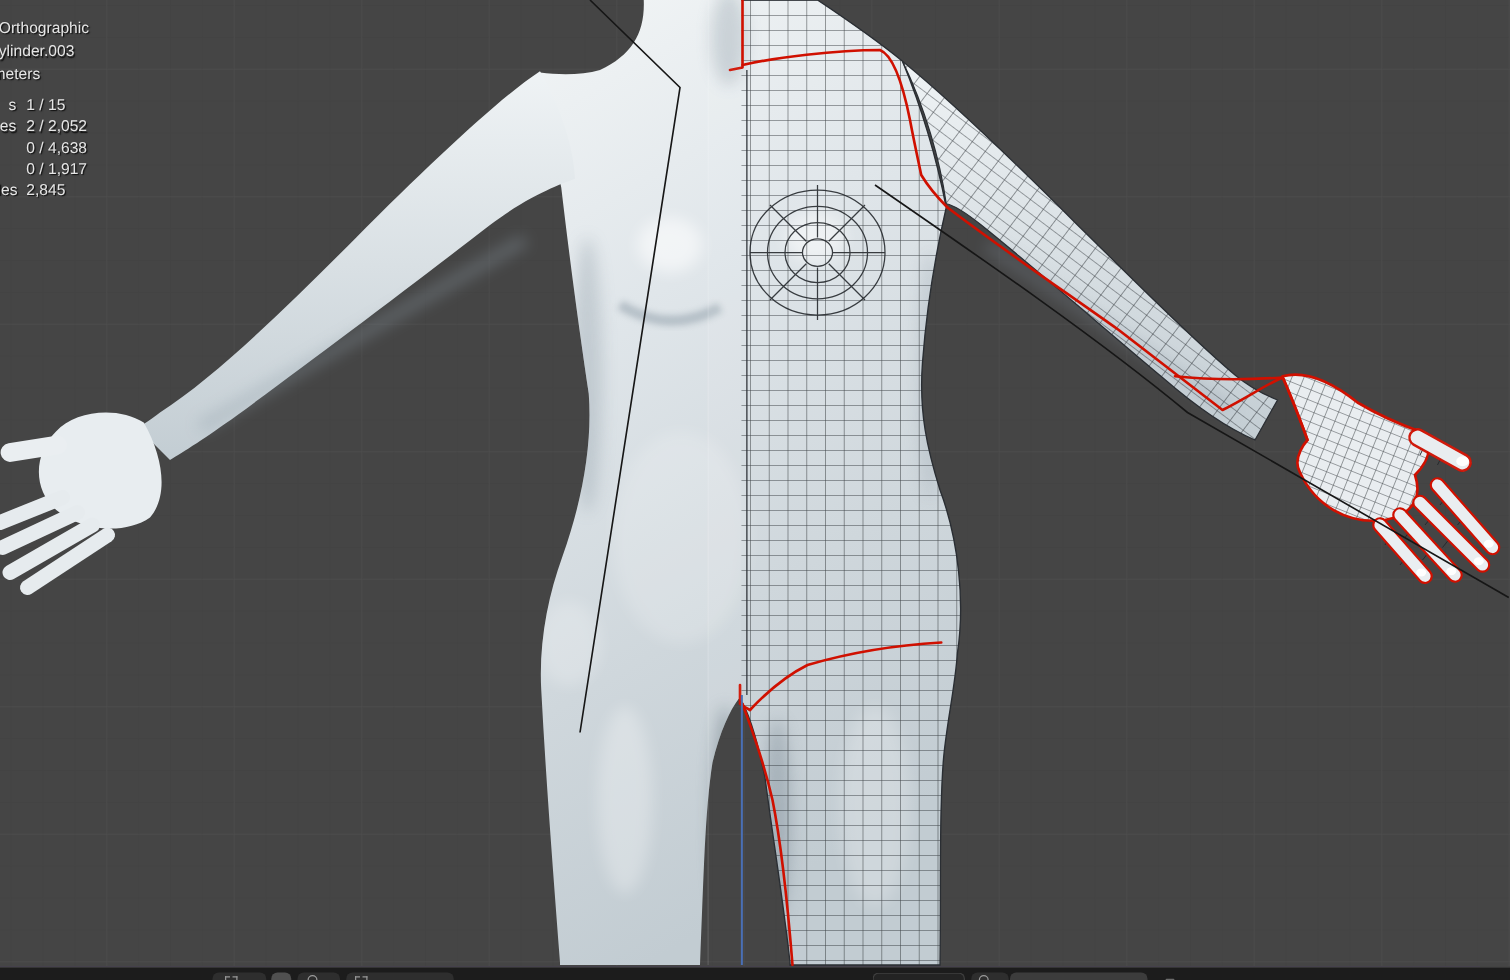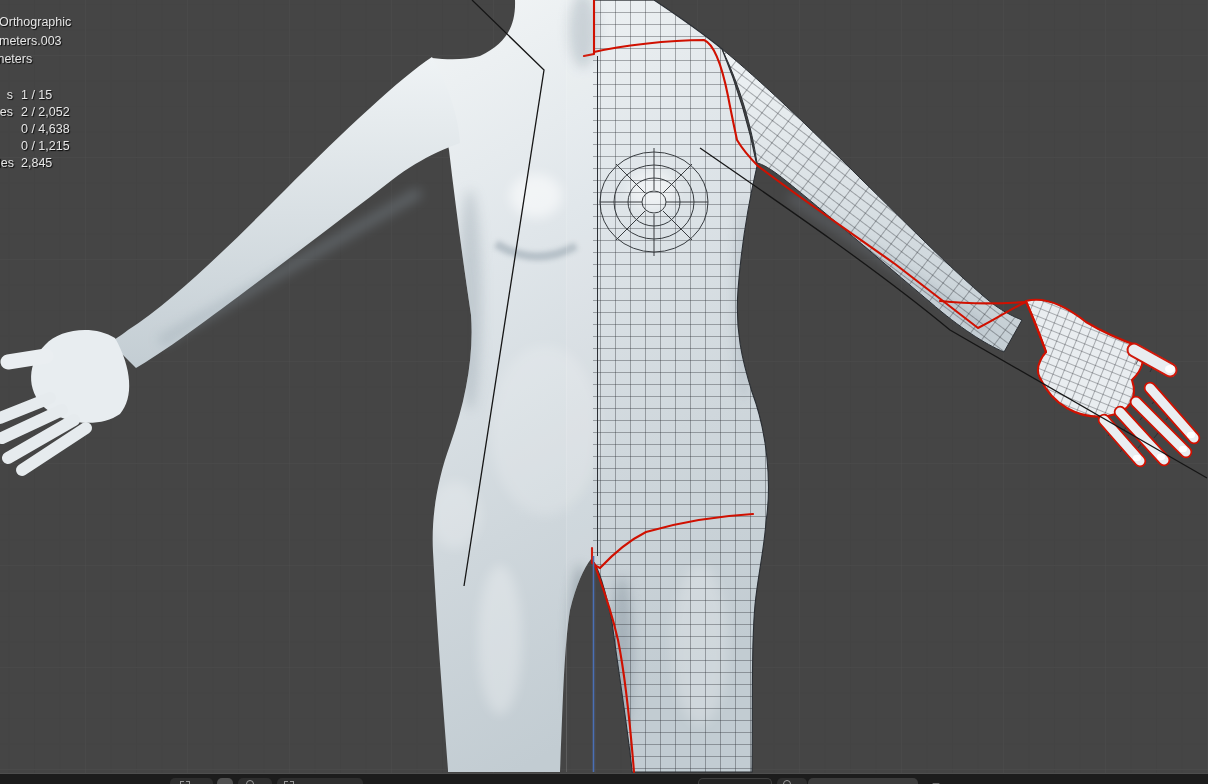--- a/index.html
+++ b/index.html
@@ -4,21 +4,21 @@
 <style>
   html,body{margin:0;padding:0;background:#454545;width:1208px;height:784px;overflow:hidden;
     font-family:"Liberation Sans",sans-serif;-webkit-font-smoothing:antialiased;}
   #stage{position:relative;width:1184px;height:784px;background:#6d28d9;}
   svg{display:block;position:absolute;left:0;top:0;}
   
   .hud{position:absolute;left:0;top:13px;color:#e6e6e6;font-size:12.5px;z-index:5;
        text-shadow:1px 1px 1px rgba(0,0,0,.85);pointer-events:none;white-space:nowrap;}
   .hud-line{line-height:18.5px;margin-left:-1px;}
   .hud-line.meters{margin-left:-6px;}
-  .hud-stats{margin-top:18px;}
+  .hud-stats{margin-top:7px;}
   .srow{line-height:17.2px;}
   .slabel{display:inline-block;width:15px;text-align:right;margin-left:-2px;}
   .sval{display:inline-block;margin-left:8px;}
   
   .bbar{position:absolute;left:0;top:773px;width:1208px;height:11px;background:#1c1c1c;
         border-top:1px solid #4e4e4e;z-index:6;overflow:hidden;}
   .bbtn{position:absolute;top:4px;height:12px;border-radius:5px 5px 0 0;background:#2e2e2e;}
   .bbtn.lit{background:#505050;}
   .bbtn.outline{background:#232323;border:1px solid #3f3f3f;border-bottom:none;}
   .bbtn.seg{background:#3c3c3c;}
@@ -228,31 +228,31 @@
   <line x1="593.5" y1="556" x2="593.5" y2="772" stroke="#4a6fb5" stroke-width="1.6"></line>
 
   <g stroke="#161616" stroke-width="1.3" fill="none">
     <path d="M472,0 L544,70 L464,586"></path>
     <path d="M700,148 C790,210 880,272 950,330 L1207,478"></path>
   </g>
 </svg>
 
 <div class="hud">
   <div class="hud-line">Orthographic</div>
-  <div class="hud-line">meters.003</div>
+  <div class="hud-line">ylinder.003</div>
   <div class="hud-line meters">meters</div>
   <div class="hud-stats">
     <div class="srow">
       <span class="slabel">s</span><span class="sval">1 / 15</span></div>
     <div class="srow">
       <span class="slabel">es</span><span class="sval">2 / 2,052</span></div>
     <div class="srow">
       <span class="slabel"></span><span class="sval">0 / 4,638</span></div>
     <div class="srow">
-      <span class="slabel"></span><span class="sval">0 / 1,215</span></div>
+      <span class="slabel"></span><span class="sval">0 / 1,917</span></div>
     <div class="srow">
       <span class="slabel">les</span><span class="sval">2,845</span></div>
   </div>
 </div>
 
 <div class="bbar">
   <div class="bbtn" style="left:170px;width:43px">
     <span class="bracket" style="left:10px"></span>
       </div>
   <div class="bbtn lit" style="left:217px;width:16px"></div>

